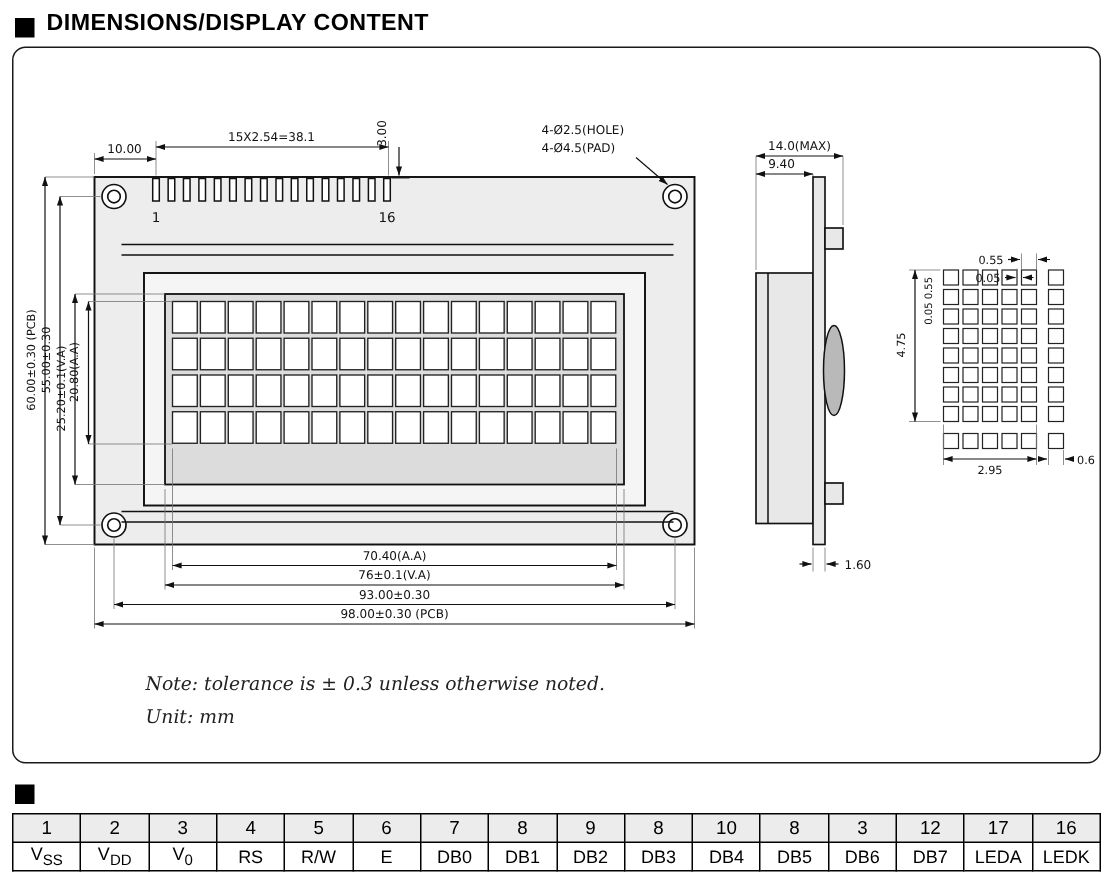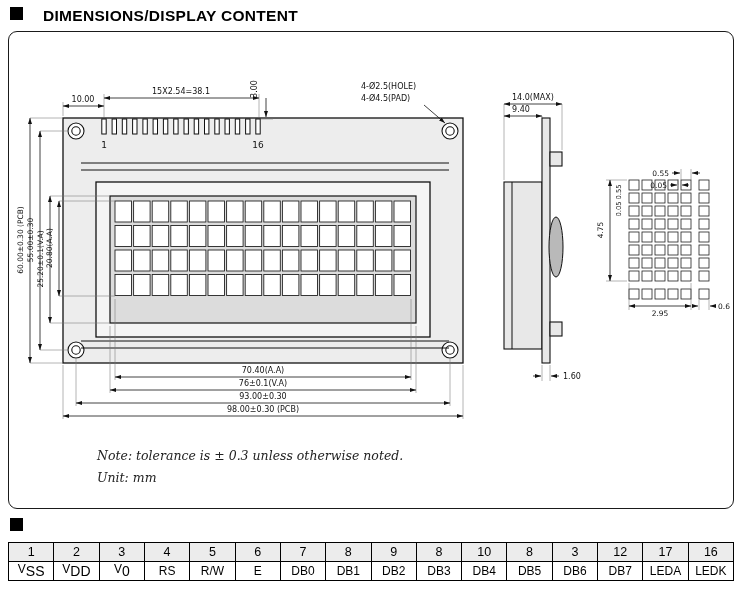--- a/index.html
+++ b/index.html
@@ -1,27 +1,27 @@
 <!DOCTYPE html>
 <html><head>
 <meta charset="utf-8">
 <style>
   *{box-sizing:border-box;margin:0;padding:0}
   html,body{background:#fff}
   body{width:742px;height:596px;font-family:"Liberation Sans",sans-serif;color:#000;overflow:hidden}
   .page{padding:7px 8px 0}
-  .section-header{display:flex;align-items:flex-start;gap:20px;margin:0 0 6px 2px;height:18px}
+  .section-header{display:flex;align-items:flex-end;gap:8px;margin:0 0 6px 2px;height:18px}
   .bullet{width:13px;height:13px;background:#000;display:inline-block;flex:none}
   .section-title{font-weight:bold;font-size:15.5px;letter-spacing:.3px;white-space:nowrap}
   .drawing-box{border:1.6px solid #1a1a1a;border-radius:9px;width:726px;height:478px;overflow:hidden;margin-bottom:9px;background:#fff}
   .pin-table{width:726px;border-collapse:collapse;table-layout:fixed;margin-top:5px}
   .pin-table td{border:1.2px solid #000;text-align:center;height:19px;padding:0;font-size:12.5px}
   tr[data-name="pin-number-row"] td{background:#ececec}
   tr[data-name="pin-label-row"] td{background:#fff;font-size:12px}
-  .pin-table sub{font-size:14px}
+  .pin-table sub{font-size:10px}
 
   
   svg text{font-family:"DejaVu Sans",sans-serif;fill:#111}
   .t9{font-size:9px}.t8{font-size:8px}.t75{font-size:7.5px}.t7{font-size:6.8px}
   .note{font-family:"DejaVu Serif",serif;font-style:italic;font-size:12.5px;fill:#222}
   .pcb{fill:#ededed;stroke:#111;stroke-width:1.3}
   .holes circle{fill:#fff;stroke:#111;stroke-width:1.1}
   .bezel{fill:#f5f5f5;stroke:#111;stroke-width:1.3}
   .window{fill:#dcdcdc;stroke:#111;stroke-width:1.2}
   .cell{fill:#fff;stroke:#222;stroke-width:.9}

